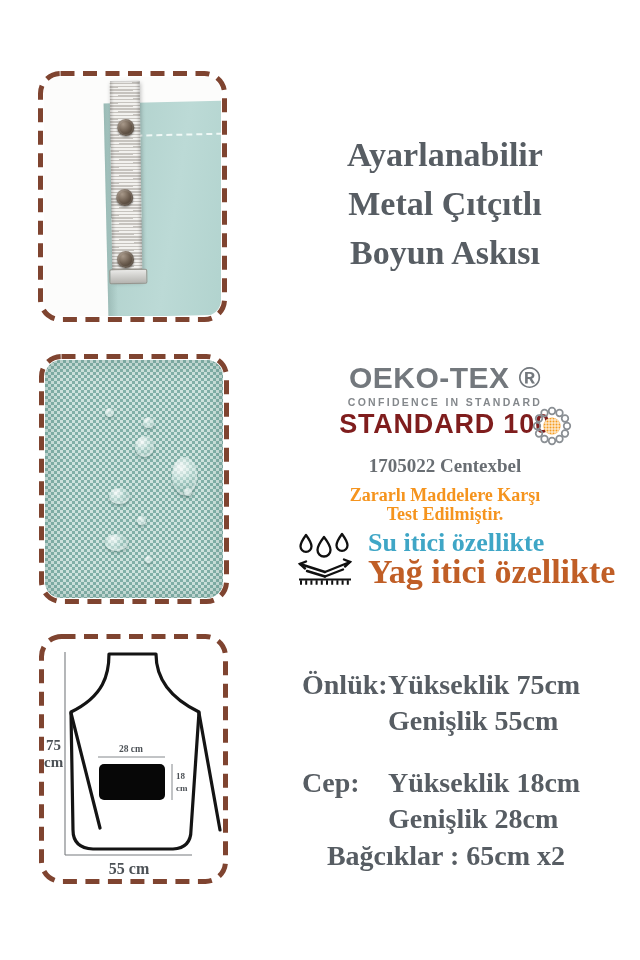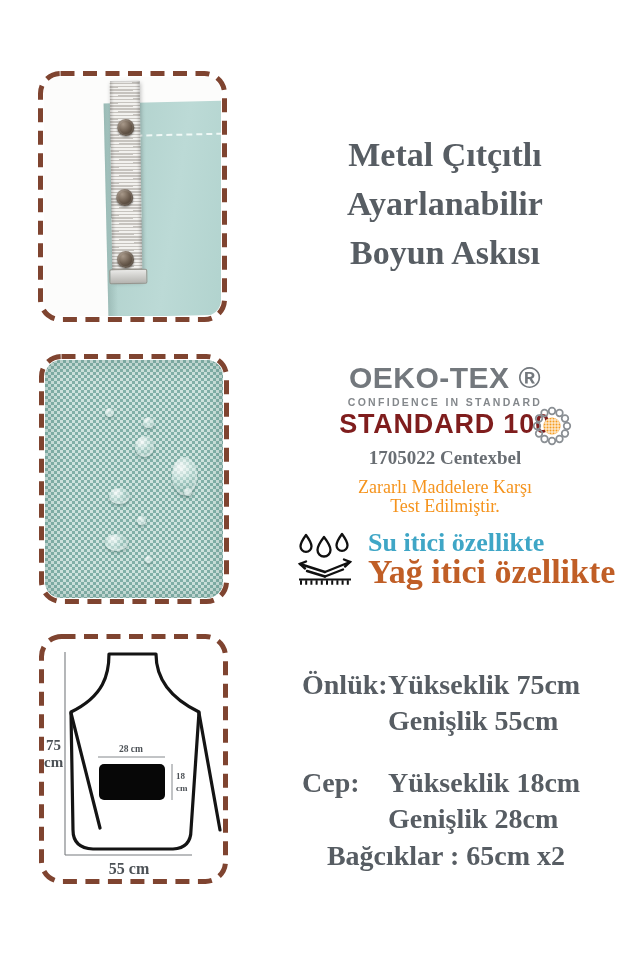--- a/index.html
+++ b/index.html
@@ -45,22 +45,22 @@
   .apron-svg text{font-family:"Liberation Serif", serif;fill:#4c5156;font-weight:600;}
 
   
   .title-block{position:absolute;left:280px;top:130px;width:330px;text-align:center;
       color:#575d63;font-weight:700;font-size:34px;line-height:49px;}
   .oeko-block{position:absolute;left:290px;top:362px;width:310px;text-align:center;
       font-family:"Liberation Sans", sans-serif;}
   .oeko-brand{color:#73787d;font-weight:700;font-size:30px;letter-spacing:.5px;line-height:32px;}
   .oeko-tagline{color:#84888c;font-size:10.5px;letter-spacing:2.3px;font-weight:600;margin-top:2px;}
   .oeko-standard{color:#7f1d1d;font-weight:700;font-size:27px;letter-spacing:.8px;margin-top:2px;line-height:29px;}
-  .oeko-cert{font-family:"Liberation Serif", serif;color:#696e73;font-weight:700;font-size:19px;margin-top:8px;}
-  .oeko-tested{font-family:"Liberation Serif", serif;color:#F5941E;font-weight:400;font-size:18px;line-height:19px;margin-top:9px;}
+  .oeko-cert{font-family:"Liberation Serif", serif;color:#696e73;font-weight:700;font-size:19px;margin-top:16px;}
+  .oeko-tested{font-family:"Liberation Serif", serif;color:#F5941E;font-weight:700;font-size:18px;line-height:19px;margin-top:9px;}
   .oeko-flower{position:absolute;left:238px;top:40px;}
 
   .features{position:absolute;left:296px;top:528px;display:flex;align-items:center;}
   .wr-icon{flex:0 0 auto;margin-right:14px;}
   .feat-water{color:#3FA6C6;font-weight:700;font-size:26px;line-height:29px;}
   .feat-oil{color:#C05E26;font-weight:700;font-size:34px;line-height:29px;}
 
   .meas-row{position:absolute;left:302px;display:flex;color:#575d63;font-weight:700;font-size:28px;line-height:36px;margin-top:19px;}
   .meas-row.row1{top:648px;}
   .meas-row.row2{top:746px;}
@@ -129,22 +129,22 @@
       <rect x="60" y="130" width="66" height="36" rx="5" fill="#070707"></rect>
       <line x1="59" y1="123" x2="126" y2="123" stroke="#777b7f" stroke-width="0.9"></line>
       <text x="92" y="118" font-size="9.5" text-anchor="middle">28 cm</text>
       <line x1="133" y1="130" x2="133" y2="166" stroke="#777b7f" stroke-width="0.9"></line>
       <text x="137" y="145" font-size="9">18</text>
       <text x="137" y="157" font-size="9">cm</text>
     </svg>
   </div>
 
   <div class="title-block">
+    <div>Ayarlanabilir</div>
     <div>Metal Çıtçıtlı</div>
-    <div>Ayarlanabilir</div>
     <div>Boyun Askısı</div>
   </div>
 
   <div class="oeko-block">
     <div class="oeko-brand">OEKO-TEX ®</div>
     <div class="oeko-tagline">CONFIDENCE IN STANDARD</div>
     <div class="oeko-standard">STANDARD 100</div>
     <div class="oeko-cert">1705022 Centexbel</div>
     <div class="oeko-tested">
       <div>Zararlı Maddelere Karşı</div>

